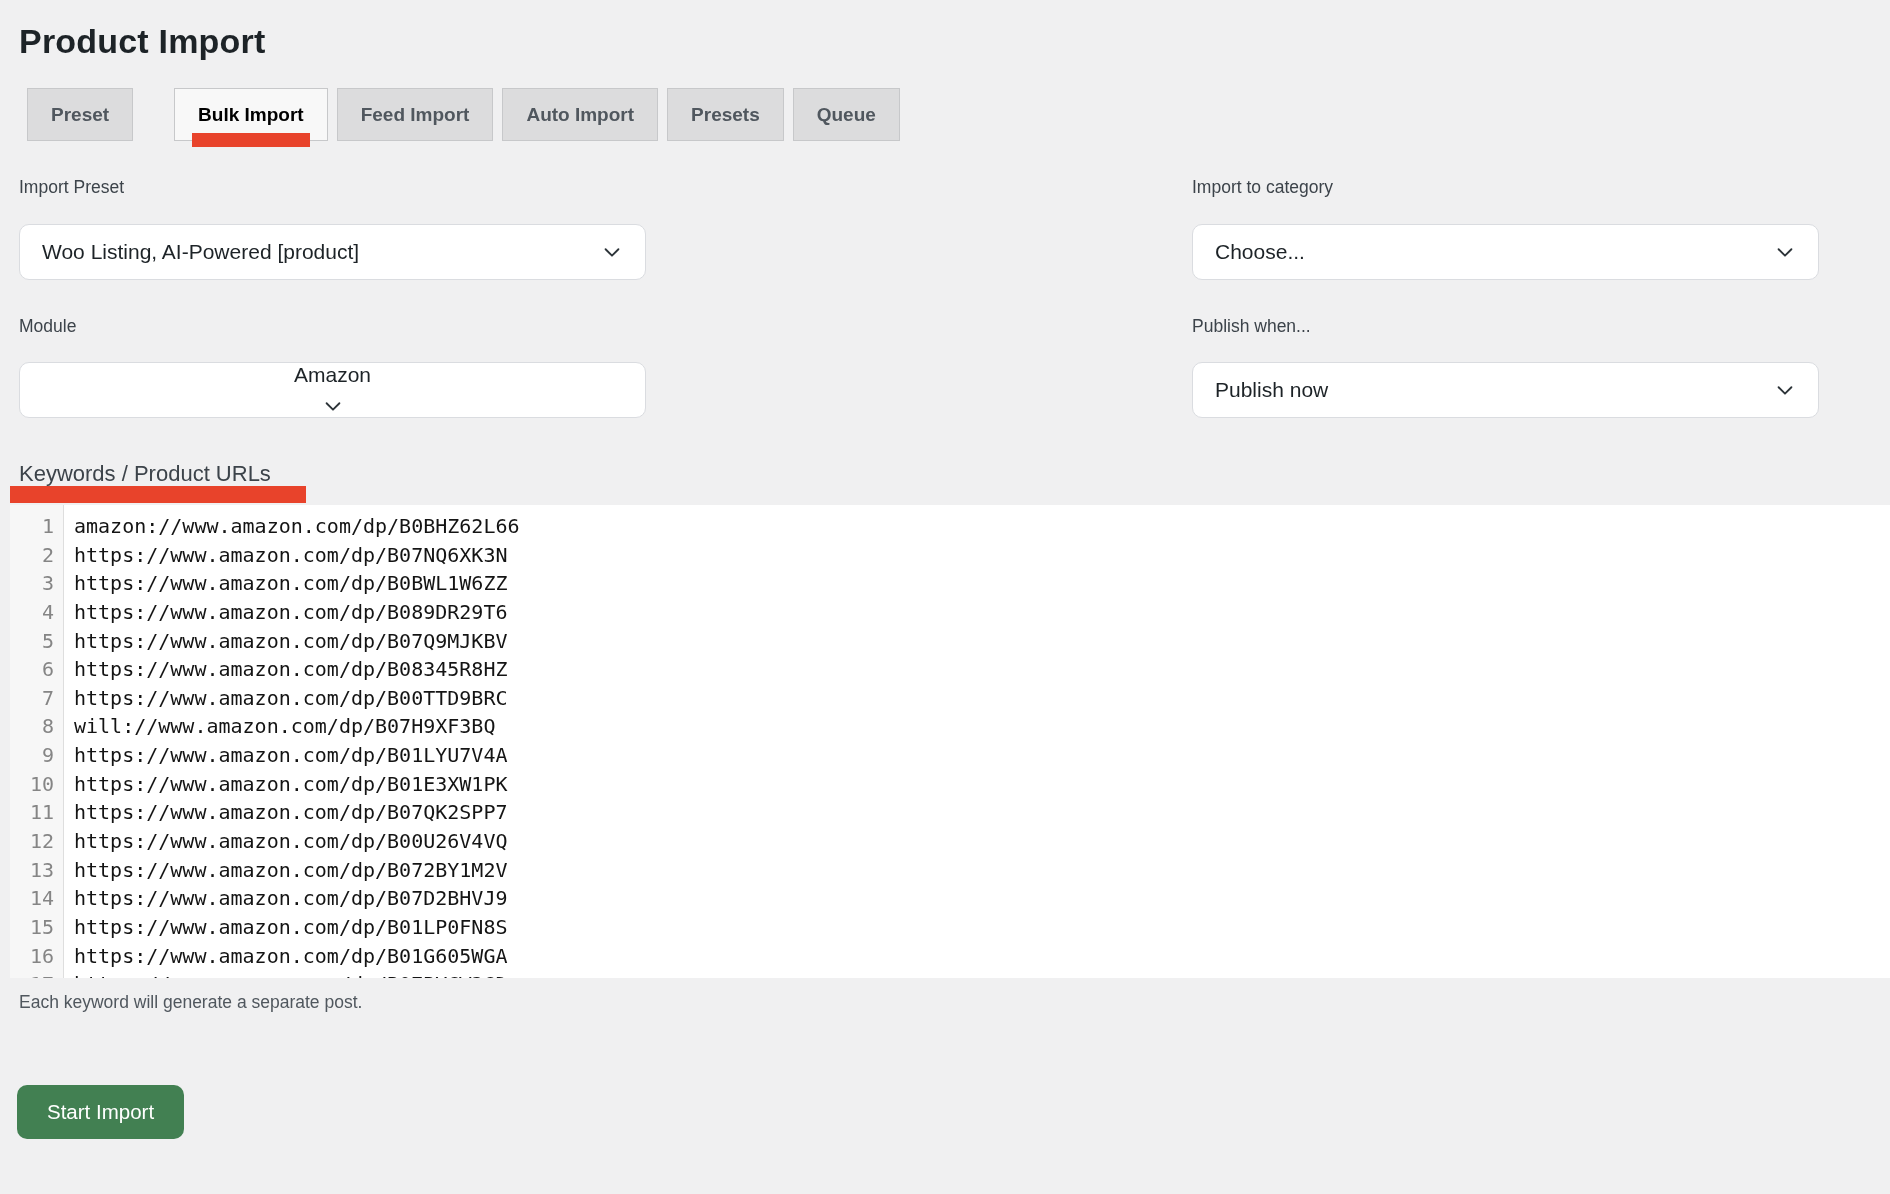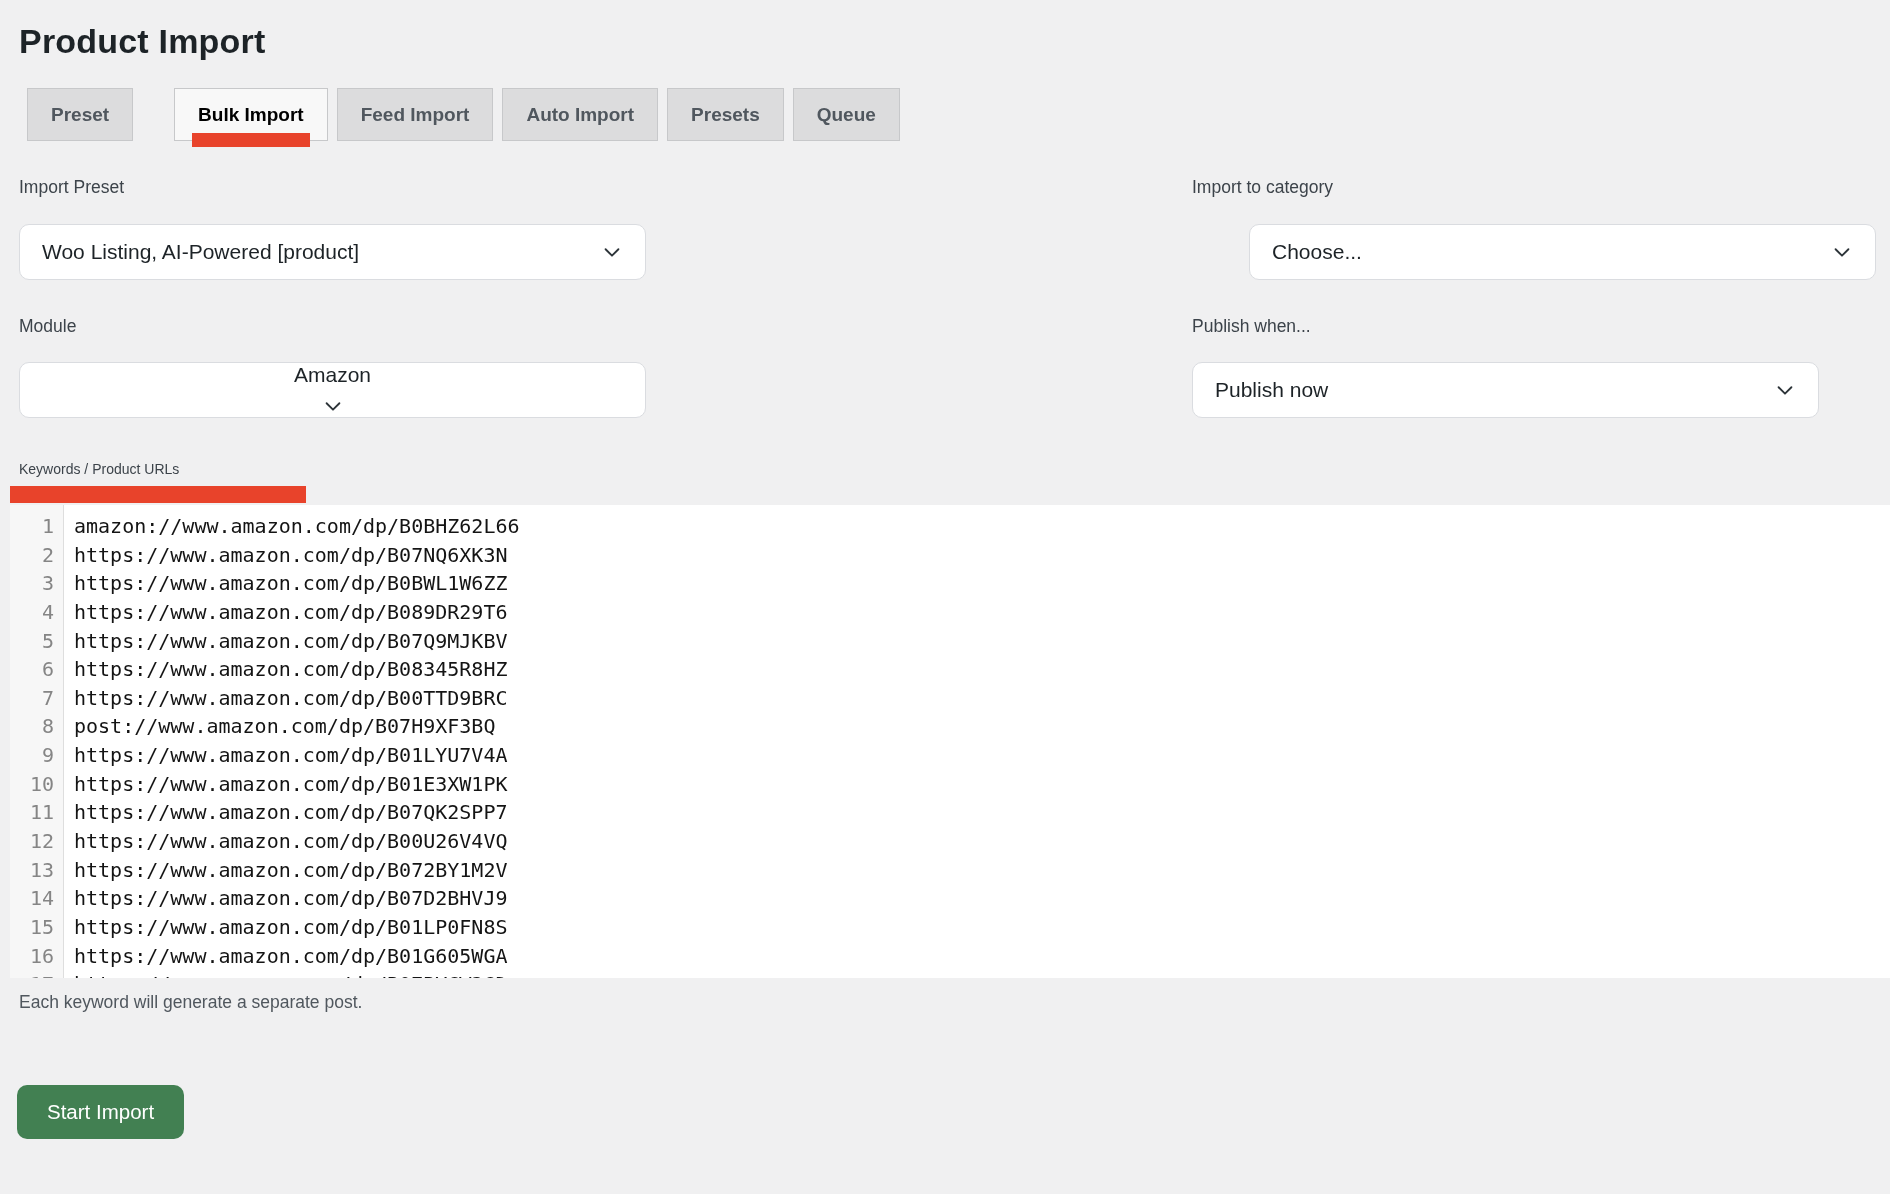--- a/index.html
+++ b/index.html
@@ -84,21 +84,21 @@
     font-size: 21px;
     color: #1d2327;
     white-space: nowrap;
     overflow: hidden;
   }
   .chevron { display: flex; align-items: center; }
   
   .kw-label {
     position: absolute;
     left: 19px; top: 461px;
-    font-size: 14px;
+    font-size: 22px;
     color: #3c434a;
   }
   .kw-underline {
     position: absolute;
     left: 10px; top: 486px;
     width: 296px; height: 17px;
     background: var(--accent-red);
   }
   
   .editor {
@@ -196,21 +196,21 @@
   <div class="select" style="left:19px; top:224px;">
     <span class="select-value">Woo Listing, AI-Powered [product]</span>
     <span class="chevron">
       <svg width="22" height="22" viewBox="0 0 24 24">
           <path d="M5 9l7 7 7-7" fill="none" stroke="#2c3338" stroke-width="2" stroke-linecap="round" stroke-linejoin="round"></path>
         </svg>
     </span>
   </div>
 
   <div class="field-label" style="left:1192px; top:177px;">Import to category</div>
-  <div class="select" style="left:1249px; top:224px;">
+  <div class="select" style="left:1192px; top:224px;">
     <span class="select-value">Choose...</span>
     <span class="chevron">
       <svg width="22" height="22" viewBox="0 0 24 24">
           <path d="M5 9l7 7 7-7" fill="none" stroke="#2c3338" stroke-width="2" stroke-linecap="round" stroke-linejoin="round"></path>
         </svg>
     </span>
   </div>
 
   <div class="field-label" style="left:19px; top:316px;">Module</div>
   <div class="select" style="left:19px; top:362px;flex-direction:column;">
@@ -261,21 +261,21 @@
         <div class="code-line">
           <span class="ln">6</span>
           <span class="code">https://www.amazon.com/dp/B08345R8HZ</span>
         </div>
         <div class="code-line">
           <span class="ln">7</span>
           <span class="code">https://www.amazon.com/dp/B00TTD9BRC</span>
         </div>
         <div class="code-line">
           <span class="ln">8</span>
-          <span class="code">post://www.amazon.com/dp/B07H9XF3BQ</span>
+          <span class="code">will://www.amazon.com/dp/B07H9XF3BQ</span>
         </div>
         <div class="code-line">
           <span class="ln">9</span>
           <span class="code">https://www.amazon.com/dp/B01LYU7V4A</span>
         </div>
         <div class="code-line">
           <span class="ln">10</span>
           <span class="code">https://www.amazon.com/dp/B01E3XW1PK</span>
         </div>
         <div class="code-line">

